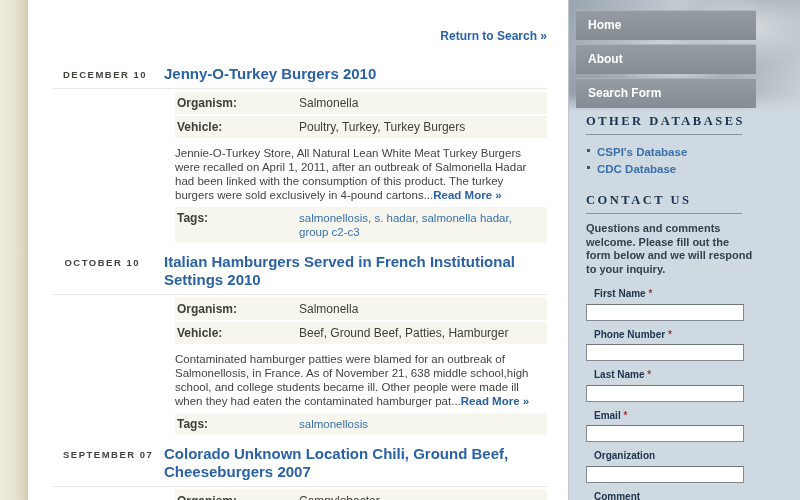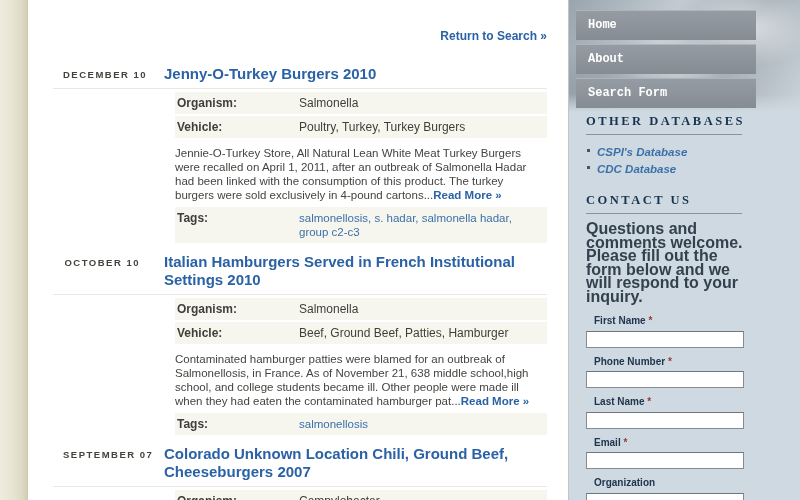--- a/index.html
+++ b/index.html
@@ -68,37 +68,36 @@
     content:""; position:absolute; left:0; bottom:0; width:100%; height:18px;
     background:linear-gradient(rgba(207,217,225,0), #cfd9e1);
   }
   .nav { position:absolute; top:10px; left:7px; width:180px; }
   .nav-item {
     height:30px; margin-bottom:4px; padding-left:12px;
     background:linear-gradient(#959ca3,#858c93);
     box-shadow:inset 0 1px 0 rgba(255,255,255,0.25);
     color:#fff; font-weight:bold; font-size:12px; line-height:30px;
     cursor:pointer;
-    font-family:Liberation Mono, monospace;
   }
   .side-content { position:absolute; top:112px; left:0; width:232px; padding:2px 18px 0 17px; }
   .side-head {
     font-family:"Liberation Serif","DejaVu Serif",serif;
     font-size:12.5px; font-weight:bold; letter-spacing:2.5px;
     color:#17334f; margin-bottom:5px;
   }
   .side-rule { border:none; border-top:1px solid #8b929a; margin:0 0 8px; width:156px; }
-  .db-list { list-style:none; margin:2px 0 16px;font-style:italic; }
+  .db-list { list-style:none; margin:2px 0 16px; }
   .db-list li { position:relative; padding-left:11px; line-height:16px; }
   .db-list li::before {
     content:""; position:absolute; left:1px; top:6px; width:3px; height:3px; background:#49545f;
   }
   .db-link { color:#3a70aa; font-weight:bold; font-size:11.5px; text-decoration:none; cursor:pointer; }
   .contact-intro {
-    font-size:16px; line-height:13.5px; font-weight:600; color:#33414f;
+    font-size:11px; line-height:13.5px; font-weight:600; color:#33414f;
     margin:2px 0 12px; width:170px;
   }
   .field-label { display:block; font-size:10px; font-weight:bold; color:#20354e; margin:0 8px 3px; }
   .req { color:#8f3b3b; font-weight:bold; }
   .field { margin-bottom:8px; }
   .field input {
     width:158px; height:17px; border:1px solid #848b92; border-top-color:#6e757c;
     background:#fff; padding:1px 3px; font-size:11px;
   }
 </style>

